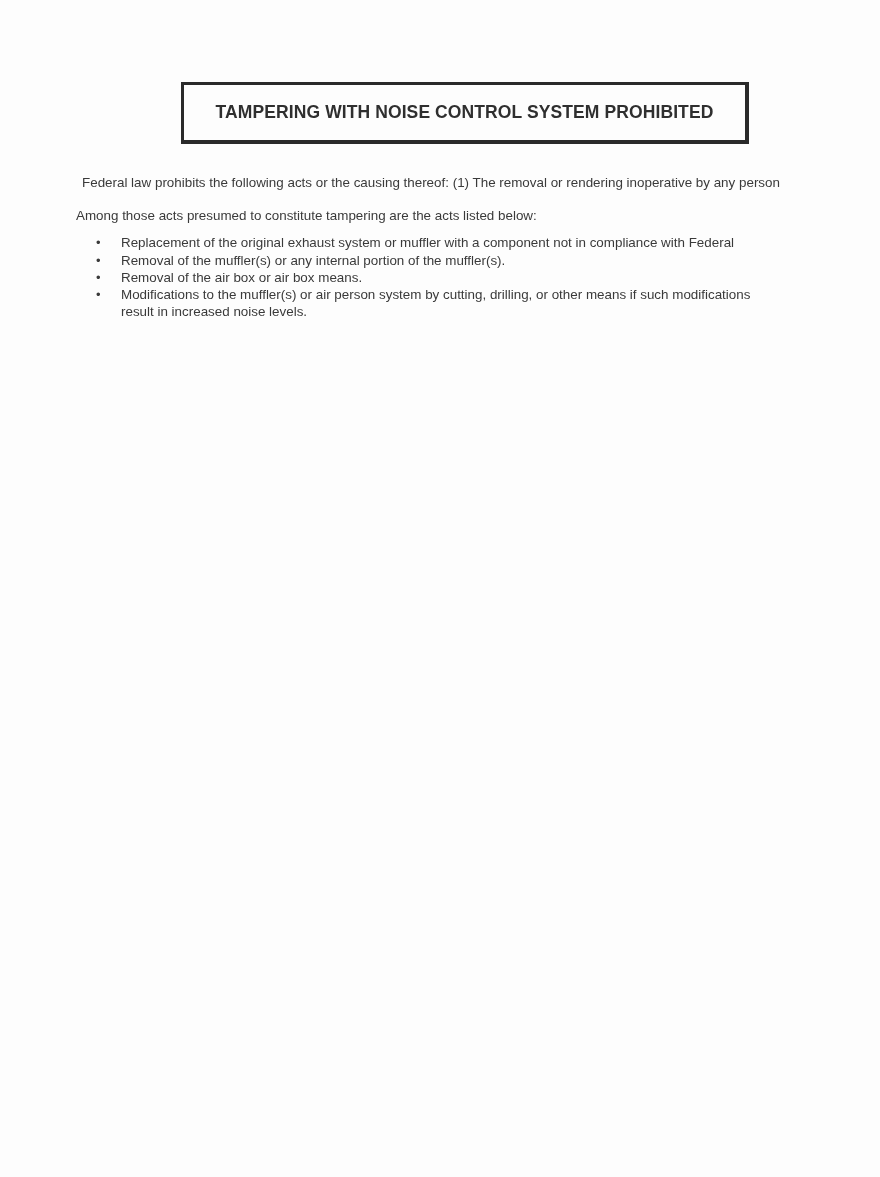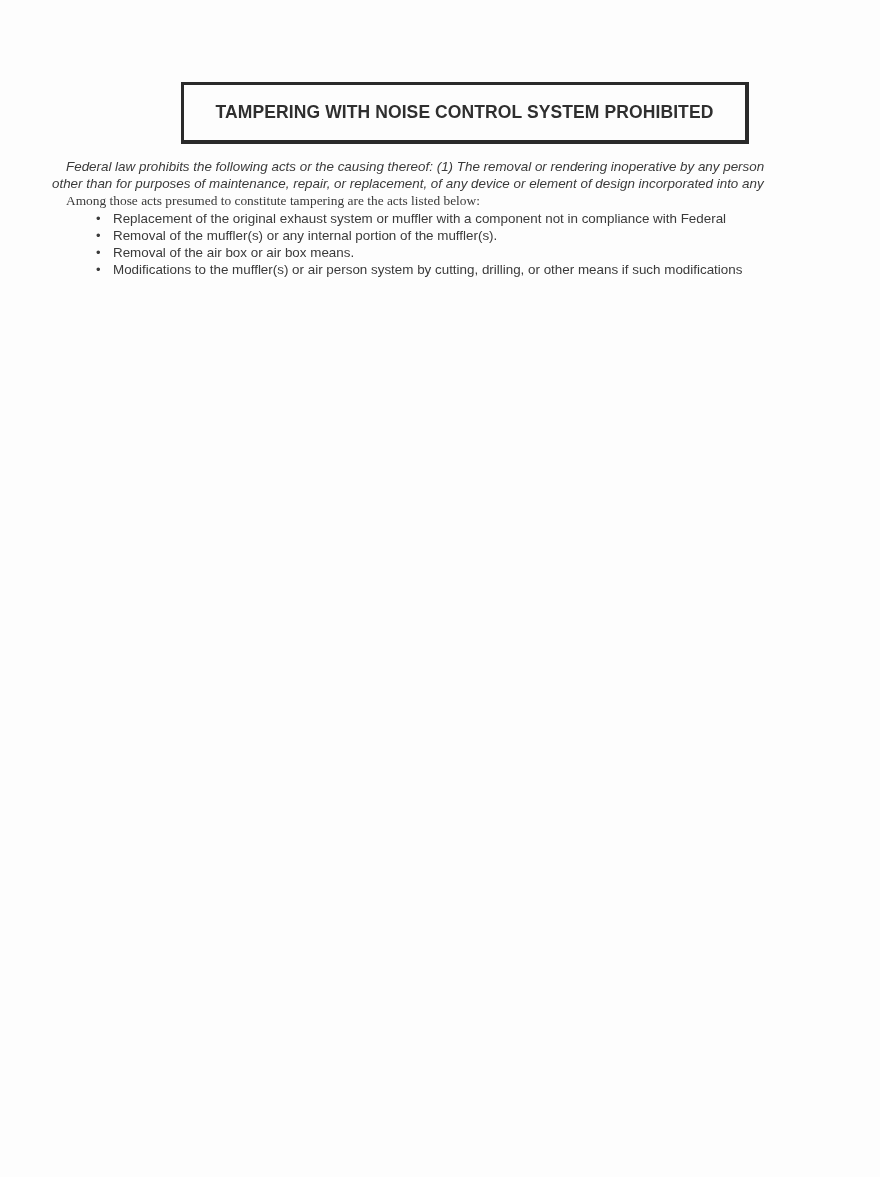--- a/index.html
+++ b/index.html
@@ -48,70 +48,70 @@
       color: #3a3a3a;
     }
     .para-line {
       display: block;
       white-space: nowrap;
     }
     .para-first {
       padding-left: 14px;
     }
     .intro {
-      margin: 0;
+      margin: 10px;
       padding-left: 14px;
       white-space: nowrap;
-      font-family: Liberation Serif, serif;
     }
     .bullets {
       list-style: none;
       margin: 0;
       padding: 0;
     }
     .bullet-item {
       position: relative;
       padding-left: 61px;
     }
     .bullet-dot {
       position: absolute;
       left: 44px;
       top: 0;
       font-size: 13px;
       color: #3a3a3a;
     }
     .bullet-line {
       display: block;
       white-space: nowrap;
+      margin-left: 8px;
     }
   </style>
 </head>
 <body>
 
 <div class="title-box">
   <span class="title-text">TAMPERING WITH NOISE CONTROL SYSTEM PROHIBITED</span>
 </div>
 
 <div class="body-text">
-  <p class="para-block" style="margin:0;font-style:italic;">
+  <p class="para-block" style="margin:16px;">
     <span class="para-line para-first">Federal law prohibits the following acts or the causing thereof: (1) The removal or rendering inoperative by any person</span>
-    <span class="para-line">other than for purposes of maintenance, repair, or replacement, of any device or element of design incorporated into any</span>
   </p>
   <p class="intro">Among those acts presumed to constitute tampering are the acts listed below:</p>
   <ul class="bullets">
     <li class="bullet-item">
       <span class="bullet-dot">•</span>
       <span class="bullet-line">Replacement of the original exhaust system or muffler with a component not in compliance with Federal</span>
     </li>
     <li class="bullet-item">
       <span class="bullet-dot">•</span>
       <span class="bullet-line">Removal of the muffler(s) or any internal portion of the muffler(s).</span>
     </li>
     <li class="bullet-item">
       <span class="bullet-dot">•</span>
       <span class="bullet-line">Removal of the air box or air box means.</span>
     </li>
     <li class="bullet-item">
       <span class="bullet-dot">•</span>
       <span class="bullet-line">Modifications to the muffler(s) or air person system by cutting, drilling, or other means if such modifications</span>
+      <span class="bullet-line">result in increased noise levels.</span>
     </li>
   </ul>
 </div>
 
 </body></html>

